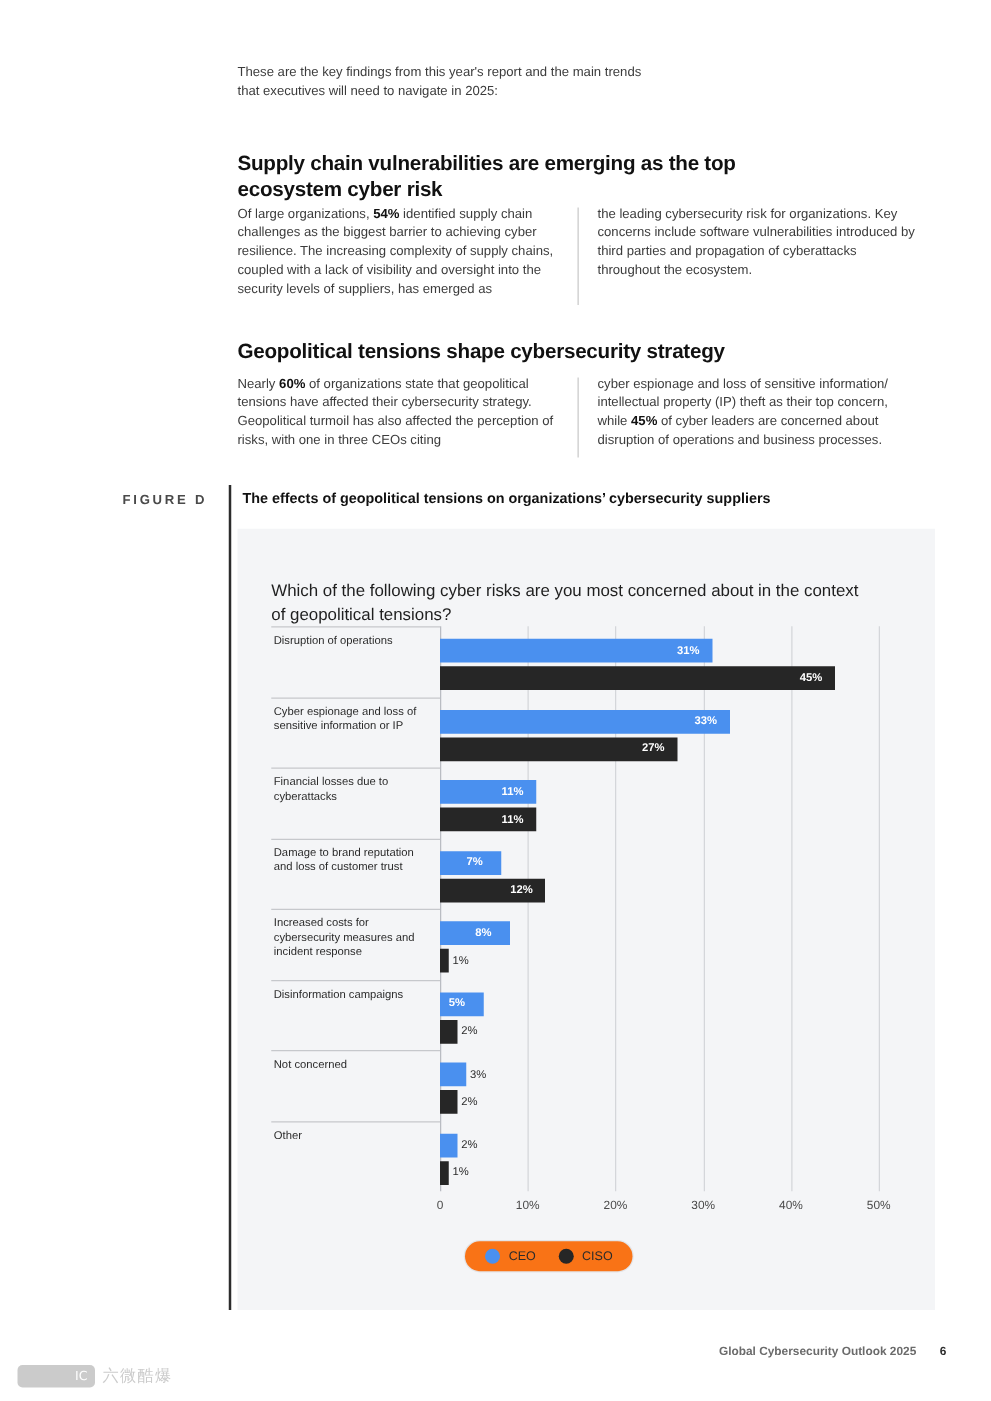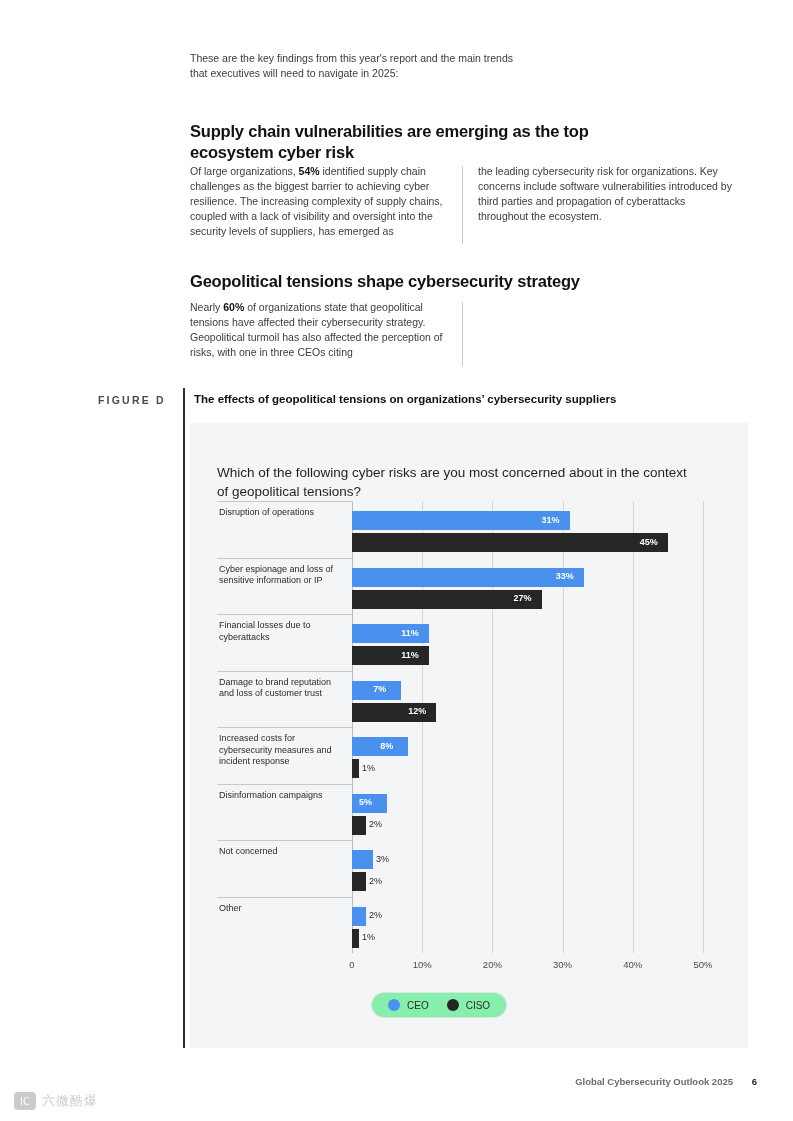--- a/index.html
+++ b/index.html
@@ -99,21 +99,21 @@
   .bar.ceo{background:#4a90ef;}
   .bar.ciso{background:#262626;}
   .barval{
     position:absolute;top:3.5px;font-size:9px;font-weight:bold;color:#ffffff;
   }
   .barval.out{color:#2b2b2b;font-weight:normal;}
 
   
   .legend{
     position:absolute;left:182px;top:570px;
-    background:#86efac;border-radius:14px;
+    background:#f97316;border-radius:14px;
     padding:6px 16px;display:flex;align-items:center;gap:18px;
     box-shadow:0 0 0 1px #e3e4e7;
   }
   .legend .item{display:flex;align-items:center;gap:7px;font-size:10px;color:#2b2b2b;}
   .dot{width:12px;height:12px;border-radius:50%;display:inline-block;}
   .dot.ceo{background:#4a90ef;}
   .dot.ciso{background:#262626;}
 
   
   .footer{
@@ -127,20 +127,21 @@
   .watermark{
     position:absolute;left:14px;top:1092px;
     display:flex;align-items:center;gap:6px;
     opacity:.45;
   }
   .wm-logo{
     width:22px;height:18px;border-radius:4px;
     background:#8d8d8d;color:#fff;font-size:10px;
     display:flex;align-items:center;justify-content:center;
     font-family:"DejaVu Sans", sans-serif;
+    padding-left:40px;
   }
   .wm-text{font-size:13px;color:#8d8d8d;letter-spacing:1px;font-family:"DejaVu Sans", sans-serif;}
 </style>
 </head>
 <body>
 
 <div class="page">
 
   <p class="intro">These are the key findings from this year's report and the main trends that executives will need to navigate in 2025:</p>
 
@@ -150,20 +151,21 @@
     <div class="vr"></div>
     <div class="col left"><span>Of large organizations, </span><b>54%</b><span> identified supply chain challenges as the biggest barrier to achieving cyber resilience. The increasing complexity of supply chains, coupled with a lack of visibility and oversight into the security levels of suppliers, has emerged as</span></div>
     <div class="col right">the leading cybersecurity risk for organizations. Key concerns include software vulnerabilities introduced by third parties and propagation of cyberattacks throughout the ecosystem.</div>
   </div>
 
   <h2 class="sec" id="h2">Geopolitical tensions shape cybersecurity strategy</h2>
 
   <div class="colwrap" id="blockB">
     <div class="vr"></div>
     <div class="col left"><span>Nearly </span><b>60%</b><span> of organizations state that geopolitical tensions have affected their cybersecurity strategy. Geopolitical turmoil has also affected the perception of risks, with one in three CEOs citing</span></div>
+    <div class="col right"><span>cyber espionage and loss of sensitive information/ intellectual property (IP) theft as their top concern, while </span><b>45%</b><span> of cyber leaders are concerned about disruption of operations and business processes.</span></div>
   </div>
 
   <div class="figlabel">FIGURE D</div>
   <div class="figrule"></div>
   <div class="figtitle">The effects of geopolitical tensions on organizations’ cybersecurity suppliers</div>
 
   <div class="panel">
     <div class="qtitle">Which of the following cyber risks are you most concerned about in the context of geopolitical tensions?</div>
 
     <div class="chart">

